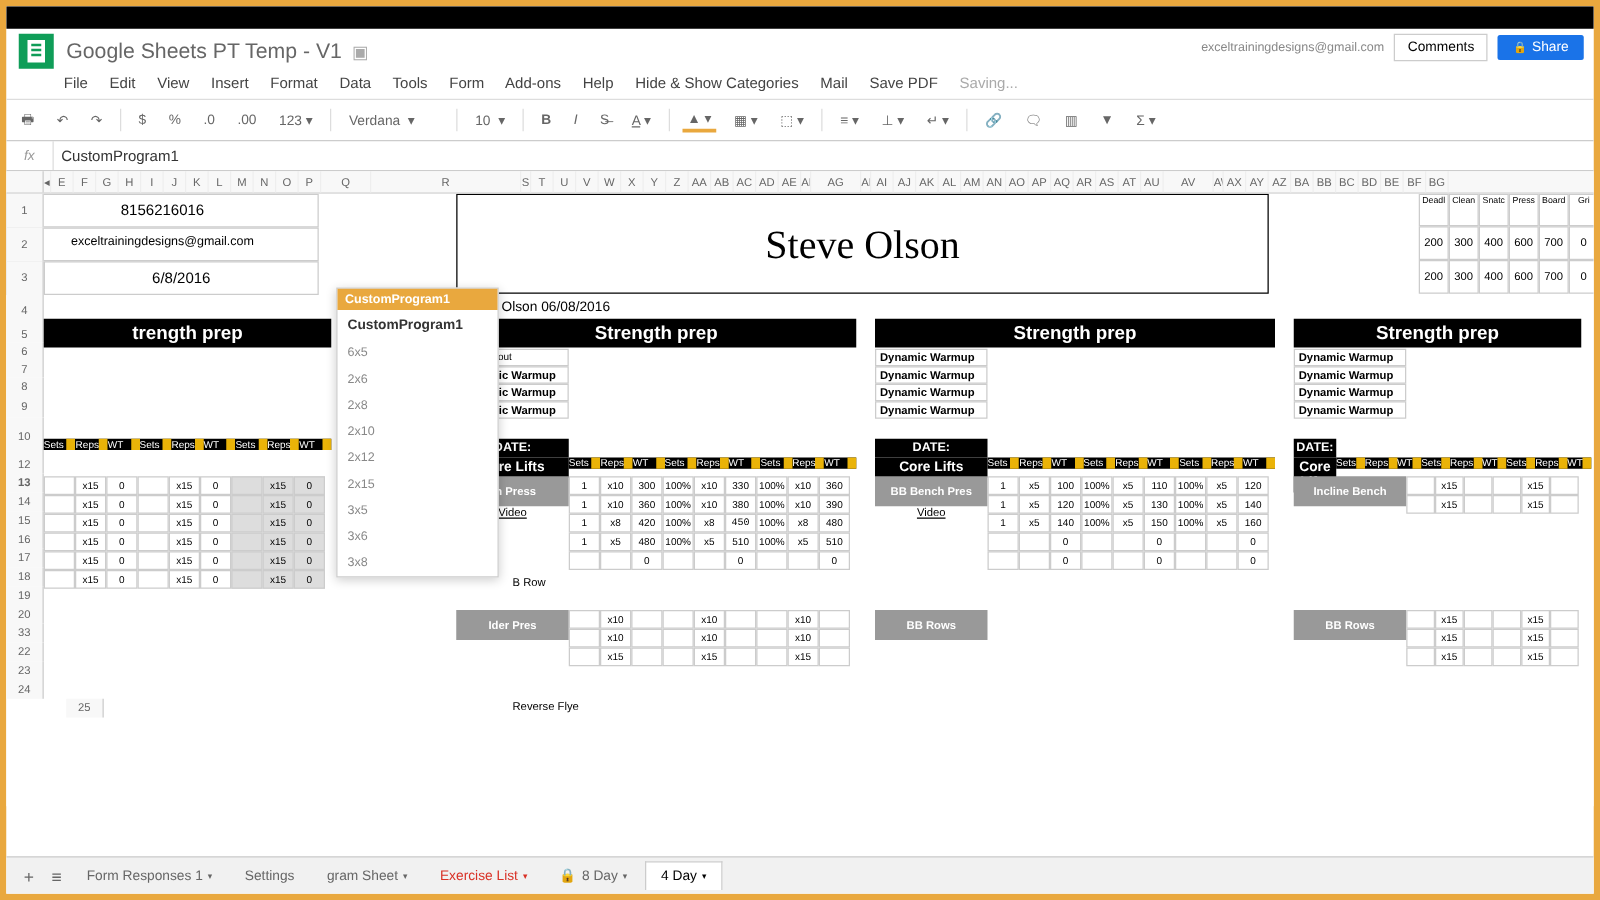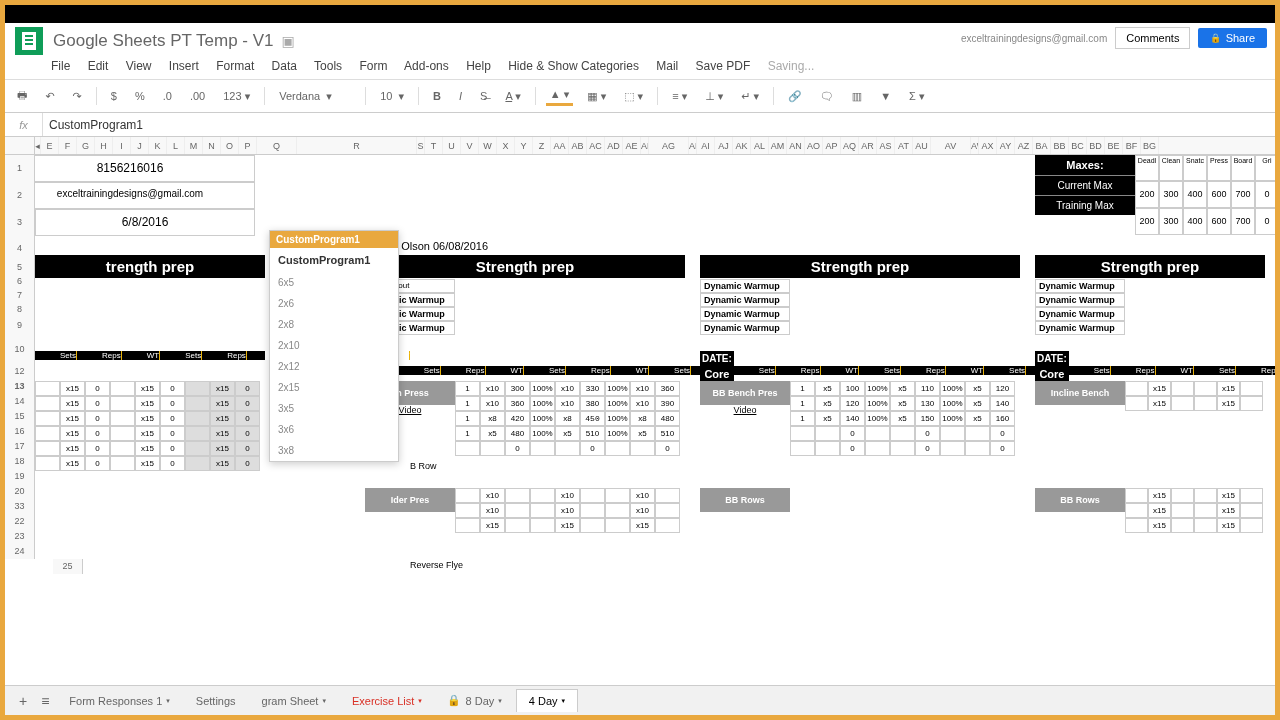--- a/index.html
+++ b/index.html
@@ -37,21 +37,21 @@
 .mv-hdr { height:26px; display:flex; }
 .mv-hdr div { width:24px; border:1px solid #ccc; text-align:center; font-size:7px; overflow:hidden; padding:1px; }
 .mv-row { display:flex; height:27px; }
 .mv-row div { width:24px; border:1px solid #ccc; text-align:center; font-size:9px; line-height:25px; }
 .sp-blk { background:#000; color:#fff; font-weight:bold; font-size:15px; text-align:center; padding:3px; }
 .warm { border:1px solid #ccc; padding:1px 3px; font-size:9px; font-weight:bold; height:14px; }
 .warm.pre { font-weight:normal; font-size:8px; }
 .date-h { background:#000; color:#fff; text-align:center; font-weight:bold; font-size:10px; padding:2px; }
 .core-h { background:#000; color:#fff; text-align:center; font-weight:bold; font-size:11px; padding:2px; }
 .srw { display:flex; background:#000; color:#fff; font-size:8px; }
-.srw div { flex:1; text-align:left; border-right:1px solid #eab308;margin-left:25px; }
+.srw div { flex:1; text-align:left; border-right:7px solid #eab308; }
 .mini { display:flex; font-size:8px; }
 .mini div { border:1px solid #ccc; text-align:center; height:15px; line-height:13px; overflow:hidden; }
 .ex-name { background:#999; color:#fff; font-weight:bold; text-align:center; font-size:9px; padding:2px; height:24px; line-height:20px; }
 .vid { text-decoration:underline; font-size:9px; text-align:center; }
 .autocomplete { position:absolute; left:264px; top:225px; width:130px; background:#fff; border:1px solid #ccc; box-shadow:0 2px 8px rgba(0,0,0,0.2); z-index:100; }
 .ac-sel { background:#e9a83e; color:#fff; padding:3px 6px; font-size:10px; font-weight:bold; }
 .ac-bold { padding:6px 8px; font-size:11px; font-weight:bold; color:#333; }
 .ac-it { padding:5px 8px; font-size:10px; color:#888; cursor:pointer; }
 .tabs { position:absolute; bottom:0; left:0; right:0; height:30px; border-top:1px solid #ccc; background:#f1f1f1; display:flex; align-items:center; padding-left:8px; gap:2px; }
 .tab { padding:5px 12px; font-size:11px; color:#666; background:#f1f1f1; border-radius:0; display:flex; align-items:center; gap:4px; cursor:pointer; }
@@ -237,27 +237,23 @@
 
  <div class="phone-blk">
   <div class="p-cell">8156216016</div>
   <div class="p-cell" style="font-size:10px">exceltrainingdesigns@gmail.com</div>
   <div style="display:flex">
             <div class="p-cell" style="width:30px;font-size:10px">d:</div>
             <div class="p-cell" style="flex:1">6/8/2016</div>
           </div>
  </div>
 
+ <div class="big-name">Steve Olson</div>
  <div style="position:absolute;left:365px;top:85px;font-size:11px">Steve Olson 06/08/2016</div>
 
- <div class="maxes">
-  <div class="mx-h">Maxes:</div>
-  <div class="mx-r">Current Max</div>
-  <div class="mx-r">Training Max</div>
- </div>
  <div class="max-vals">
   <div class="mv-hdr" id="mvh">
             <div>Deadl</div>
             <div>Clean</div>
             <div>Snatc</div>
             <div>Press</div>
             <div>Board</div>
             <div>Gri</div>
           </div>
   <div class="mv-row" id="mv1">

